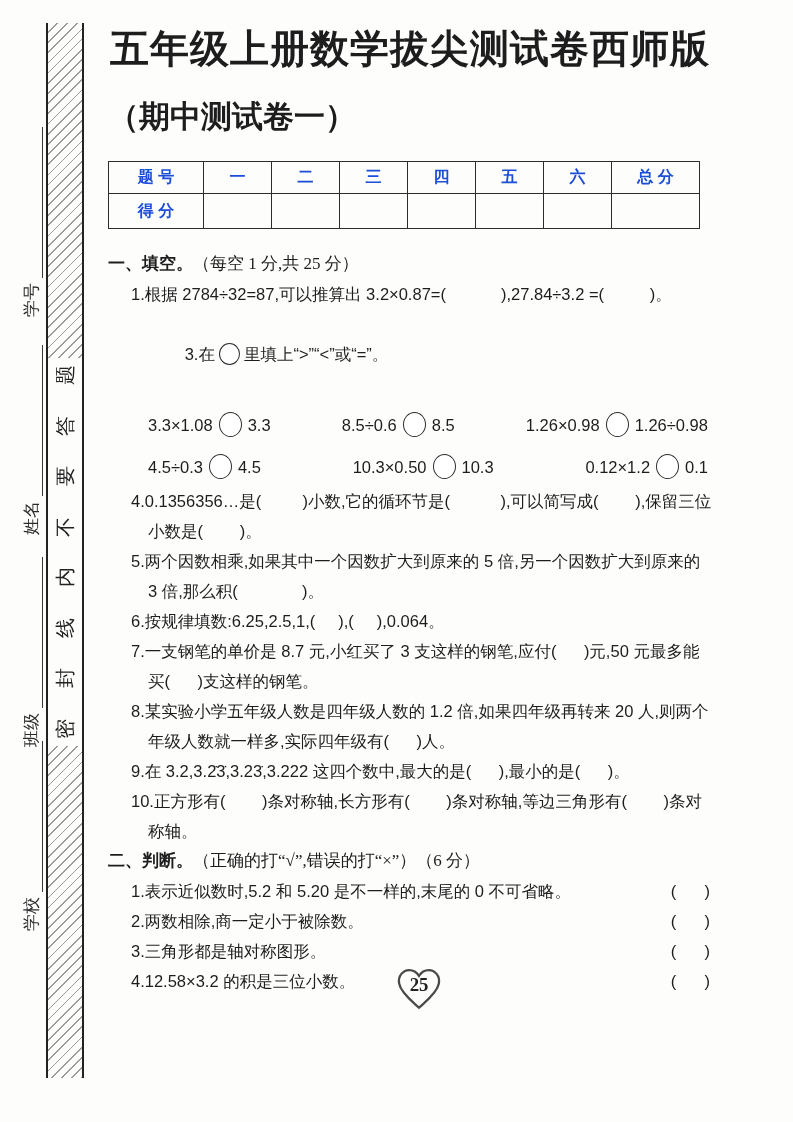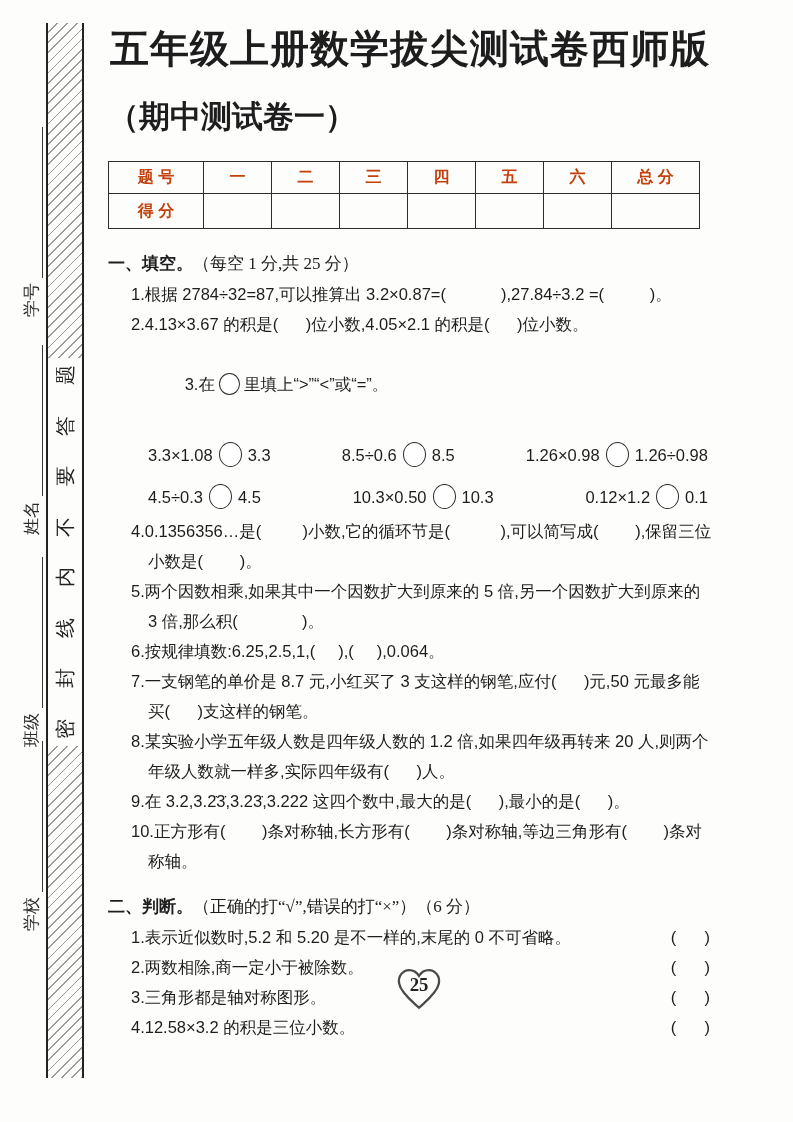--- a/index.html
+++ b/index.html
@@ -48,21 +48,21 @@
     letter-spacing:1px;line-height:46px;
   }
   .subtitle{
     margin-top:26px;font-size:31px;font-weight:700;line-height:38px;
   }
   table.score-table{
     margin-top:25px;width:592px;border-collapse:collapse;table-layout:fixed;
   }
   table.score-table td{
     border:1.6px solid #2c2c2c;height:31px;text-align:center;
-    font-size:16px;font-weight:700;color:#c2410c;padding:0;
+    font-size:16px;font-weight:700;color:#1d4ed8;padding:0;
   }
   table.score-table col.c-first{width:95px;}
   table.score-table col.c-last{width:88px;}
   table.score-table tr.score-row td{height:34px;}
 
   .body-text{font-size:16.5px;line-height:30px;margin-top:20px;}
   .sec-h{font-size:17px;line-height:30px;}
   .sec-h .bold{font-weight:700;}
   .sec-h .note{font-weight:400;font-family:"Liberation Serif","DejaVu Serif",serif;}
   .q{padding-left:40px;text-indent:-17px;white-space:pre-wrap;}
@@ -164,21 +164,20 @@
           <td></td>
         </tr>
       </tbody>
     </table>
 
     <div class="body-text">
       <div class="sec-h">
         <span class="bold">一、填空。</span><span class="note">（每空 1 分,共 25 分）</span>
       </div>
       <div class="q">1.根据 2784÷32=87,可以推算出 3.2×0.87=(            ),27.84÷3.2 =(          )。</div>
-      <div class="q">2.4.13×3.67 的积是(      )位小数,4.05×2.1 的积是(      )位小数。</div>
       <div class="q">
         <span>3.在</span><span class="circle circle-sm"></span><span>里填上“&gt;”“&lt;”或“=”。</span>
       </div>
       <div class="cmp-row">
         <span class="cmp-item"><span>3.3×1.08</span><span class="circle"></span><span>3.3</span></span>
         <span class="cmp-item"><span>8.5÷0.6</span><span class="circle"></span><span>8.5</span></span>
         <span class="cmp-item"><span>1.26×0.98</span><span class="circle"></span><span>1.26÷0.98</span></span>
       </div>
       <div class="cmp-row">
         <span class="cmp-item"><span>4.5÷0.3</span><span class="circle"></span><span>4.5</span></span>
@@ -187,21 +186,21 @@
       </div>
       <div class="q">4.0.1356356…是(         )小数,它的循环节是(           ),可以简写成(        ),保留三位小数是(        )。</div>
       <div class="q">5.两个因数相乘,如果其中一个因数扩大到原来的 5 倍,另一个因数扩大到原来的 3 倍,那么积(              )。</div>
       <div class="q">6.按规律填数:6.25,2.5,1,(     ),(     ),0.064。</div>
       <div class="q">7.一支钢笔的单价是 8.7 元,小红买了 3 支这样的钢笔,应付(      )元,50 元最多能买(      )支这样的钢笔。</div>
       <div class="q">8.某实验小学五年级人数是四年级人数的 1.2 倍,如果四年级再转来 20 人,则两个年级人数就一样多,实际四年级有(      )人。</div>
       <div class="q">9.在 3.2,3.2̇3̇,3.23̇,3.222 这四个数中,最大的是(      ),最小的是(      )。</div>
       <div class="q">10.正方形有(        )条对称轴,长方形有(        )条对称轴,等边三角形有(        )条对称轴。</div>
     </div>
 
-    <div class="body-text" style="margin-top:16px;">
+    <div class="body-text" style="margin-top:0;">
       <div class="sec-h">
         <span class="bold">二、判断。</span><span class="note">（正确的打“√”,错误的打“×”）（6 分）</span>
       </div>
       <div class="judge-item">
         <span class="judge-text">1.表示近似数时,5.2 和 5.20 是不一样的,末尾的 0 不可省略。</span>
         <span class="judge-blank">(    )</span>
       </div>
       <div class="judge-item">
         <span class="judge-text">2.两数相除,商一定小于被除数。</span>
         <span class="judge-blank">(    )</span>

